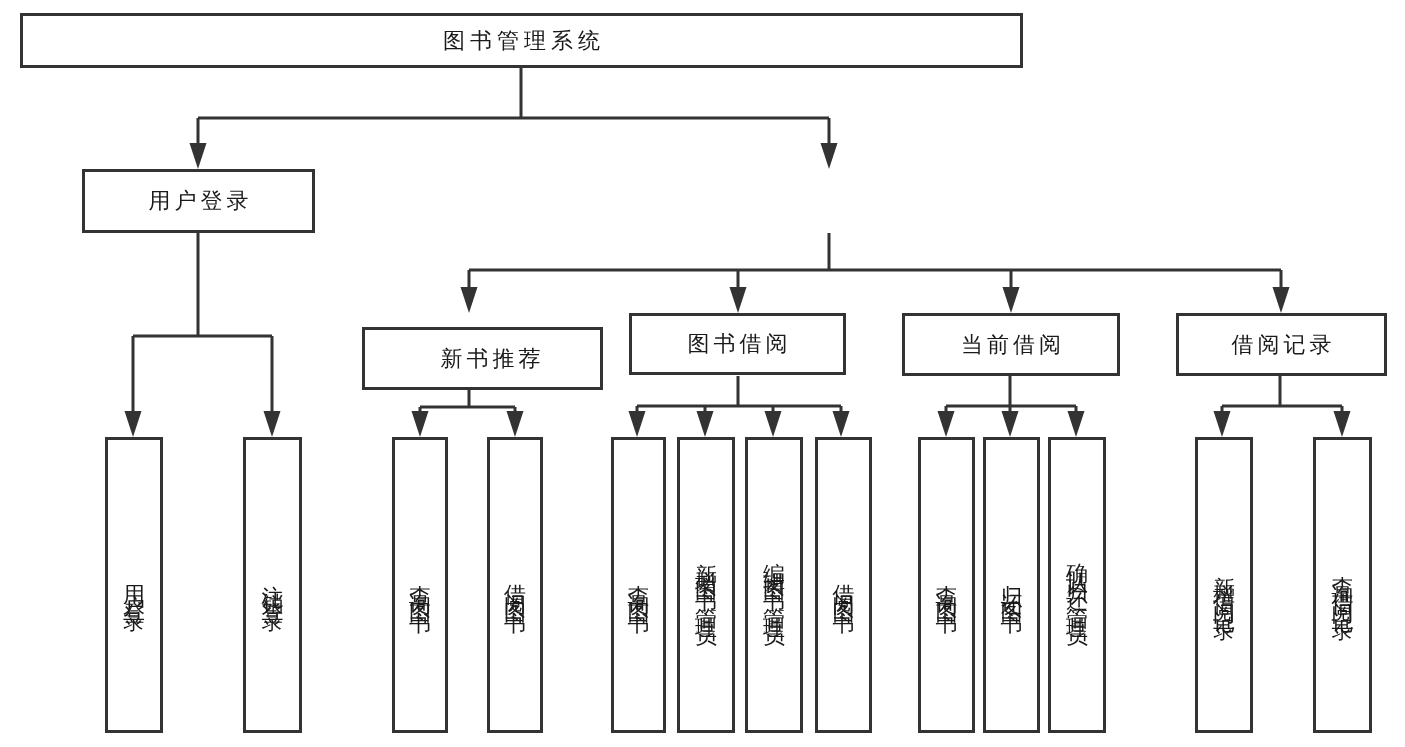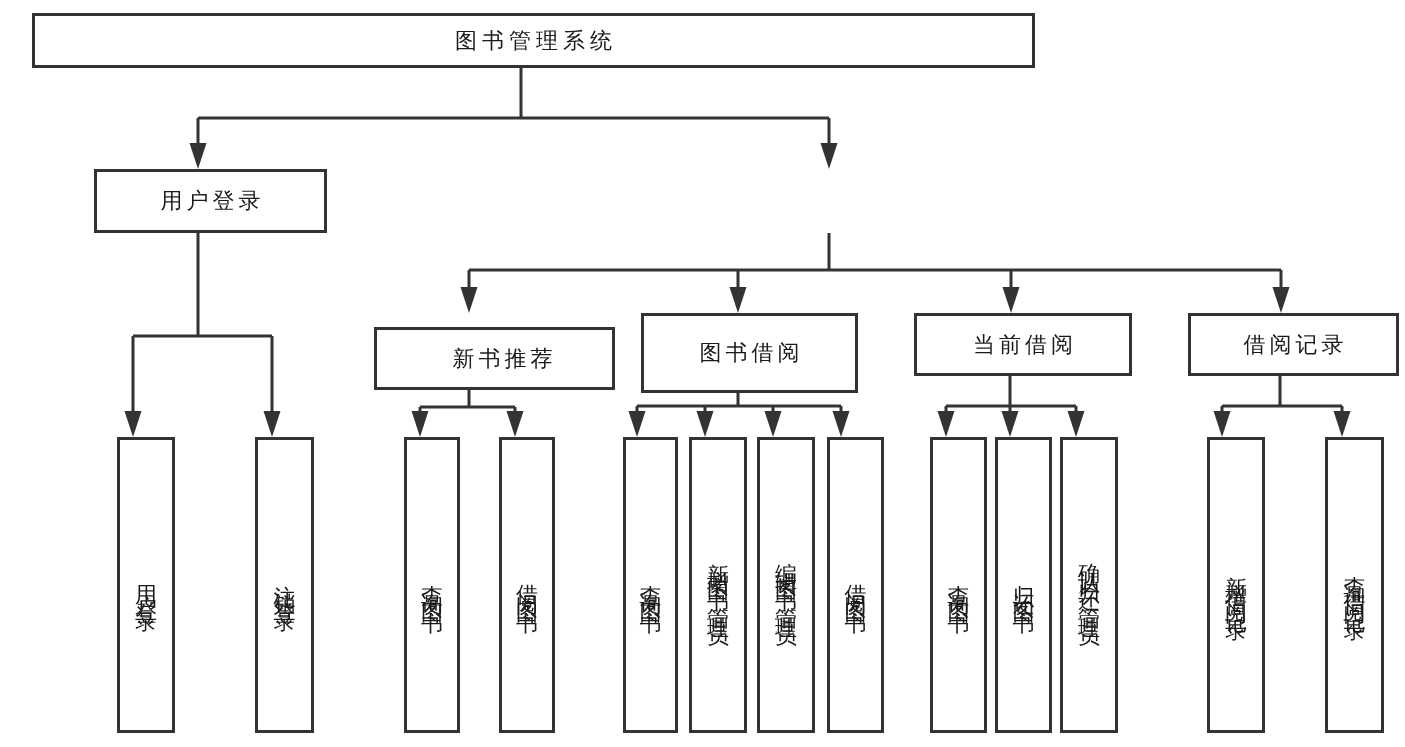--- a/index.html
+++ b/index.html
@@ -20,21 +20,20 @@
   .node {
     position: absolute;
     box-sizing: border-box;
     background: #ffffff;
     border: 3px solid #333333;
     display: flex;
     align-items: center;
     justify-content: center;
     color: #1a1a1a;
     z-index: 2;
-    margin-left: 12px;
   }
   .h-label {
     font-size: 22px;
     letter-spacing: 4px;
     white-space: nowrap;
     text-indent: 4px; 
   }
   .title-label {
     font-size: 22px;
     letter-spacing: 5px;
@@ -124,21 +123,21 @@
     <span class="title-label">图书管理系统</span>
   </div>
 
   <div class="node" style="left:82px; top:169px; width:233px; height:64px;">
     <span class="h-label">用户登录</span>
   </div>
 
   <div class="node" style="left:362px; top:327px; width:241px; height:63px;padding-left:16px;">
     <span class="h-label">新书推荐</span>
   </div>
-  <div class="node" style="left:629px; top:313px; width:217px; height:80px;">
+  <div class="node" style="left:629px; top:313px; width:217px; height:62px;">
     <span class="h-label">图书借阅</span>
   </div>
   <div class="node" style="left:902px; top:313px; width:218px; height:63px;">
     <span class="h-label">当前借阅</span>
   </div>
   <div class="node" style="left:1176px; top:313px; width:211px; height:63px;">
     <span class="h-label">借阅记录</span>
   </div>
 
   <div class="node" style="left:105px; top:437px; width:58px; height:296px;">

